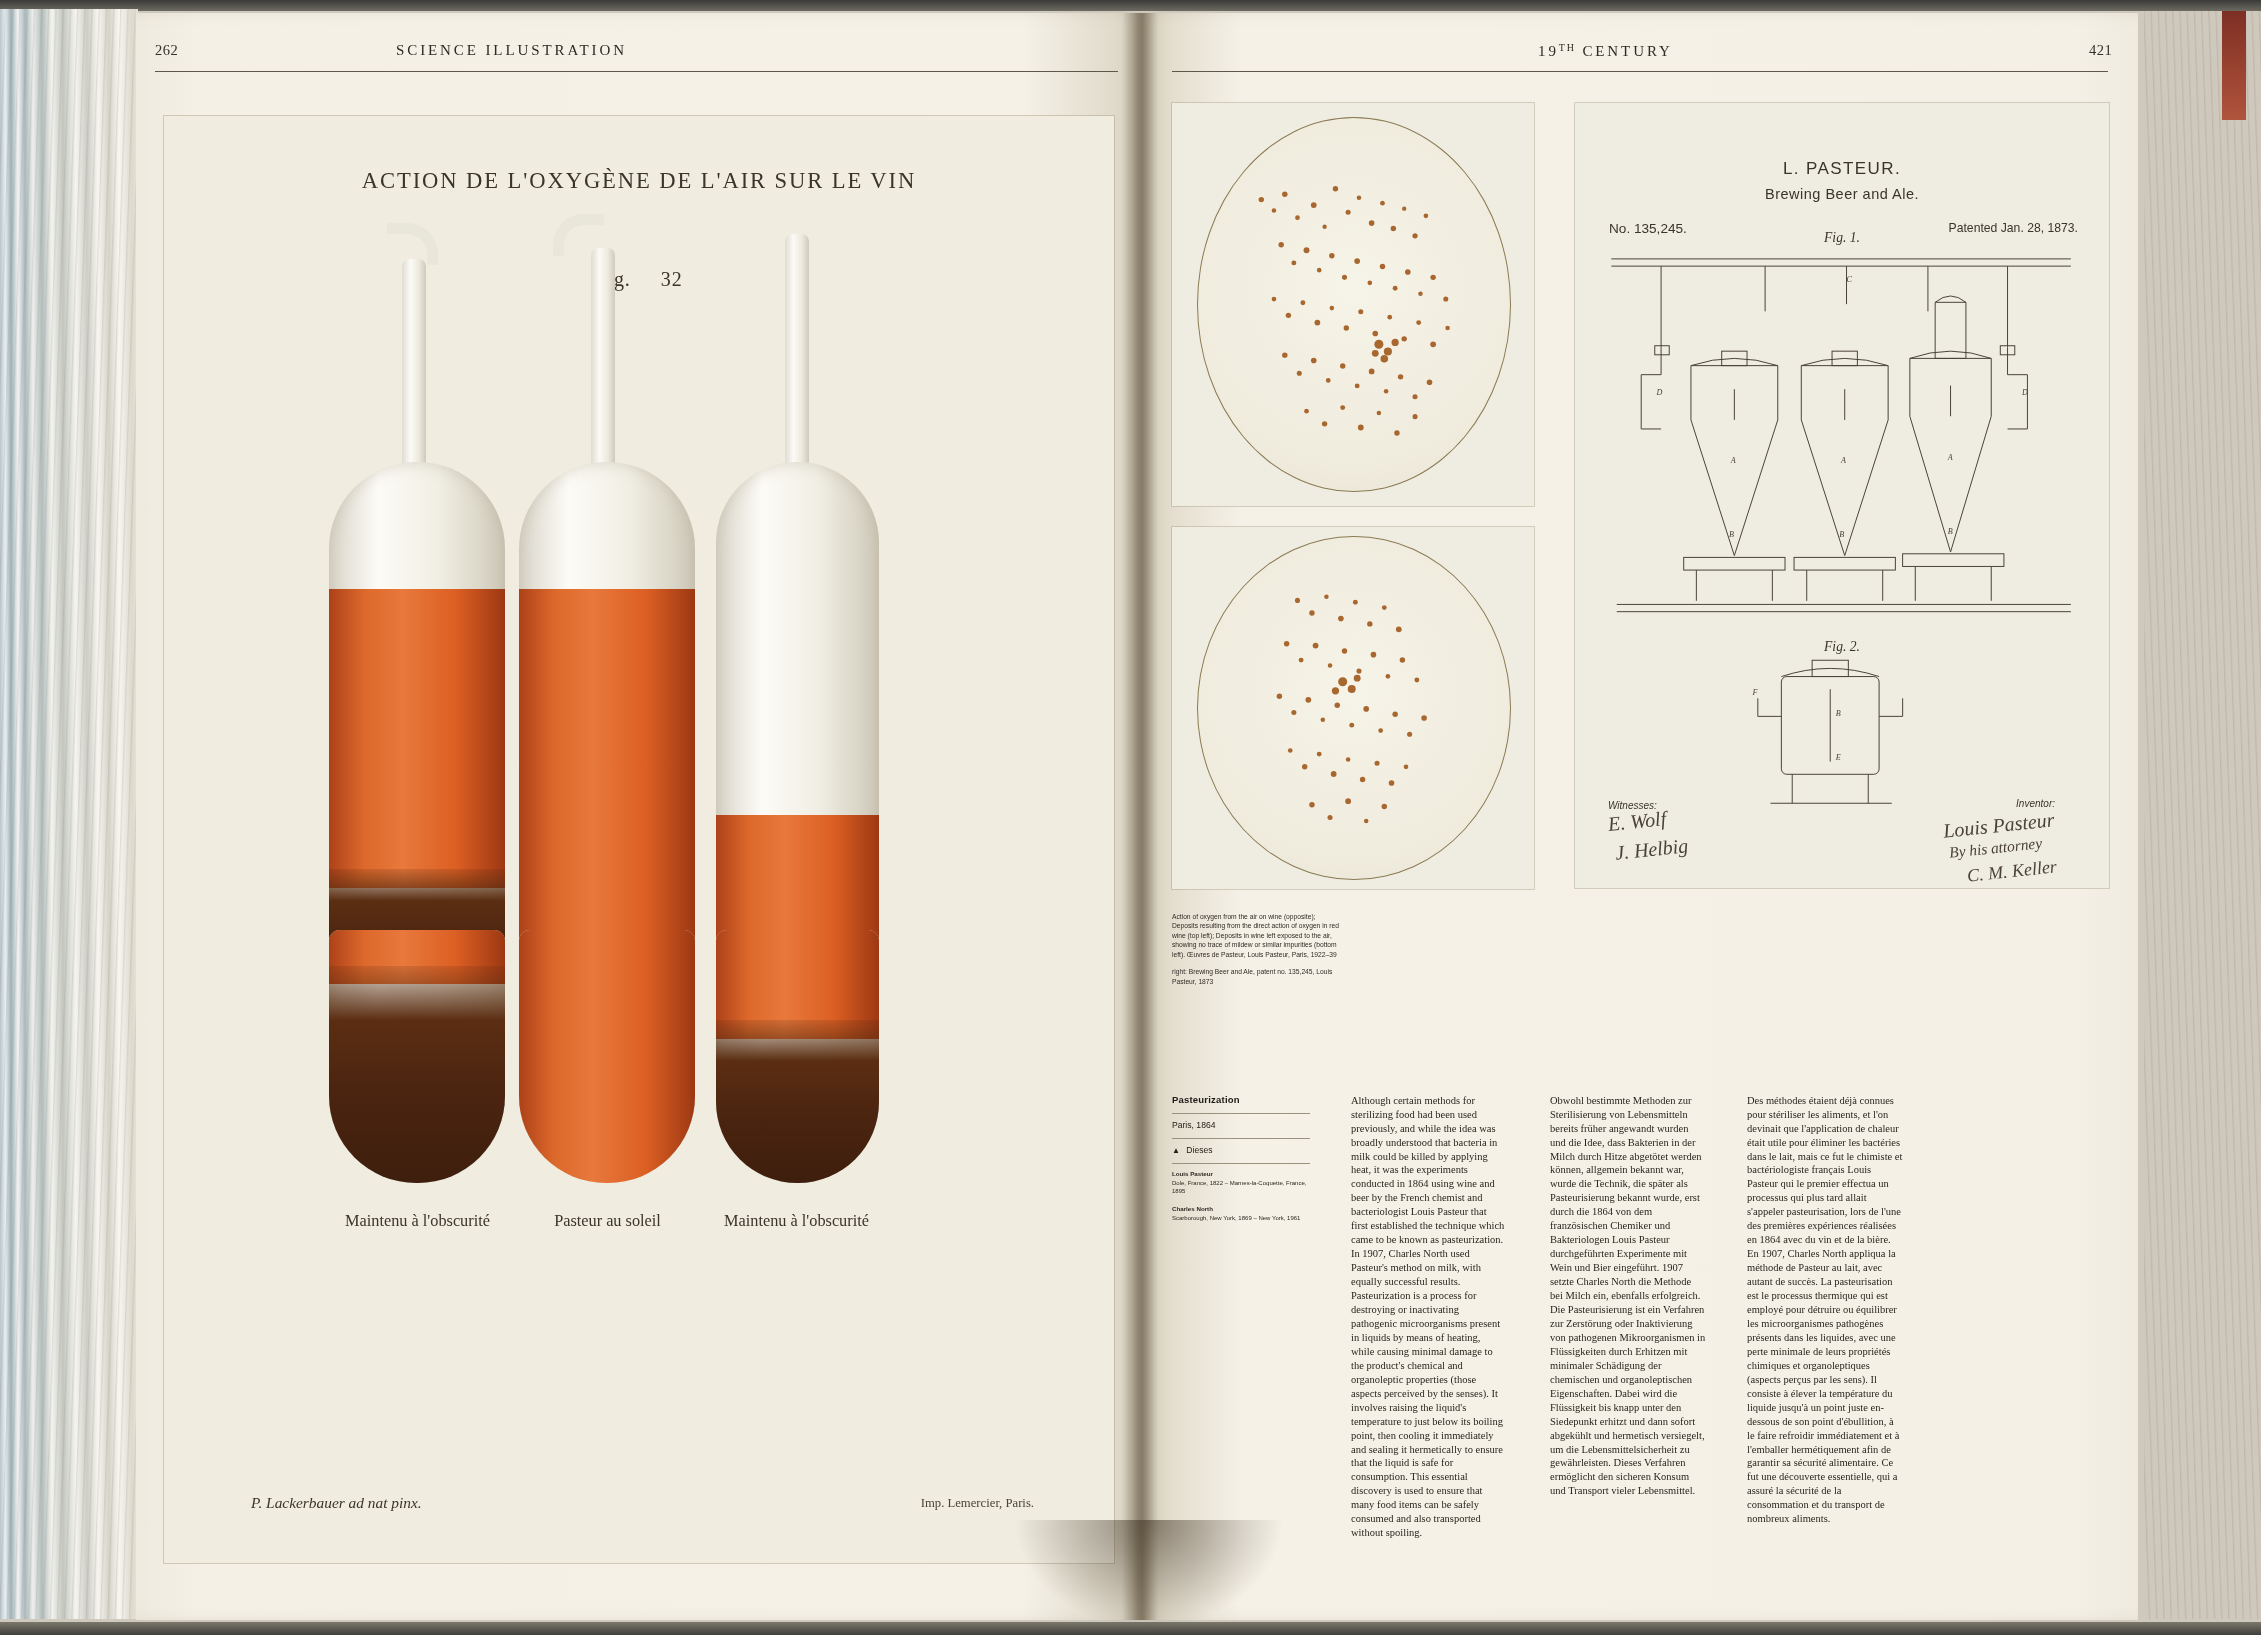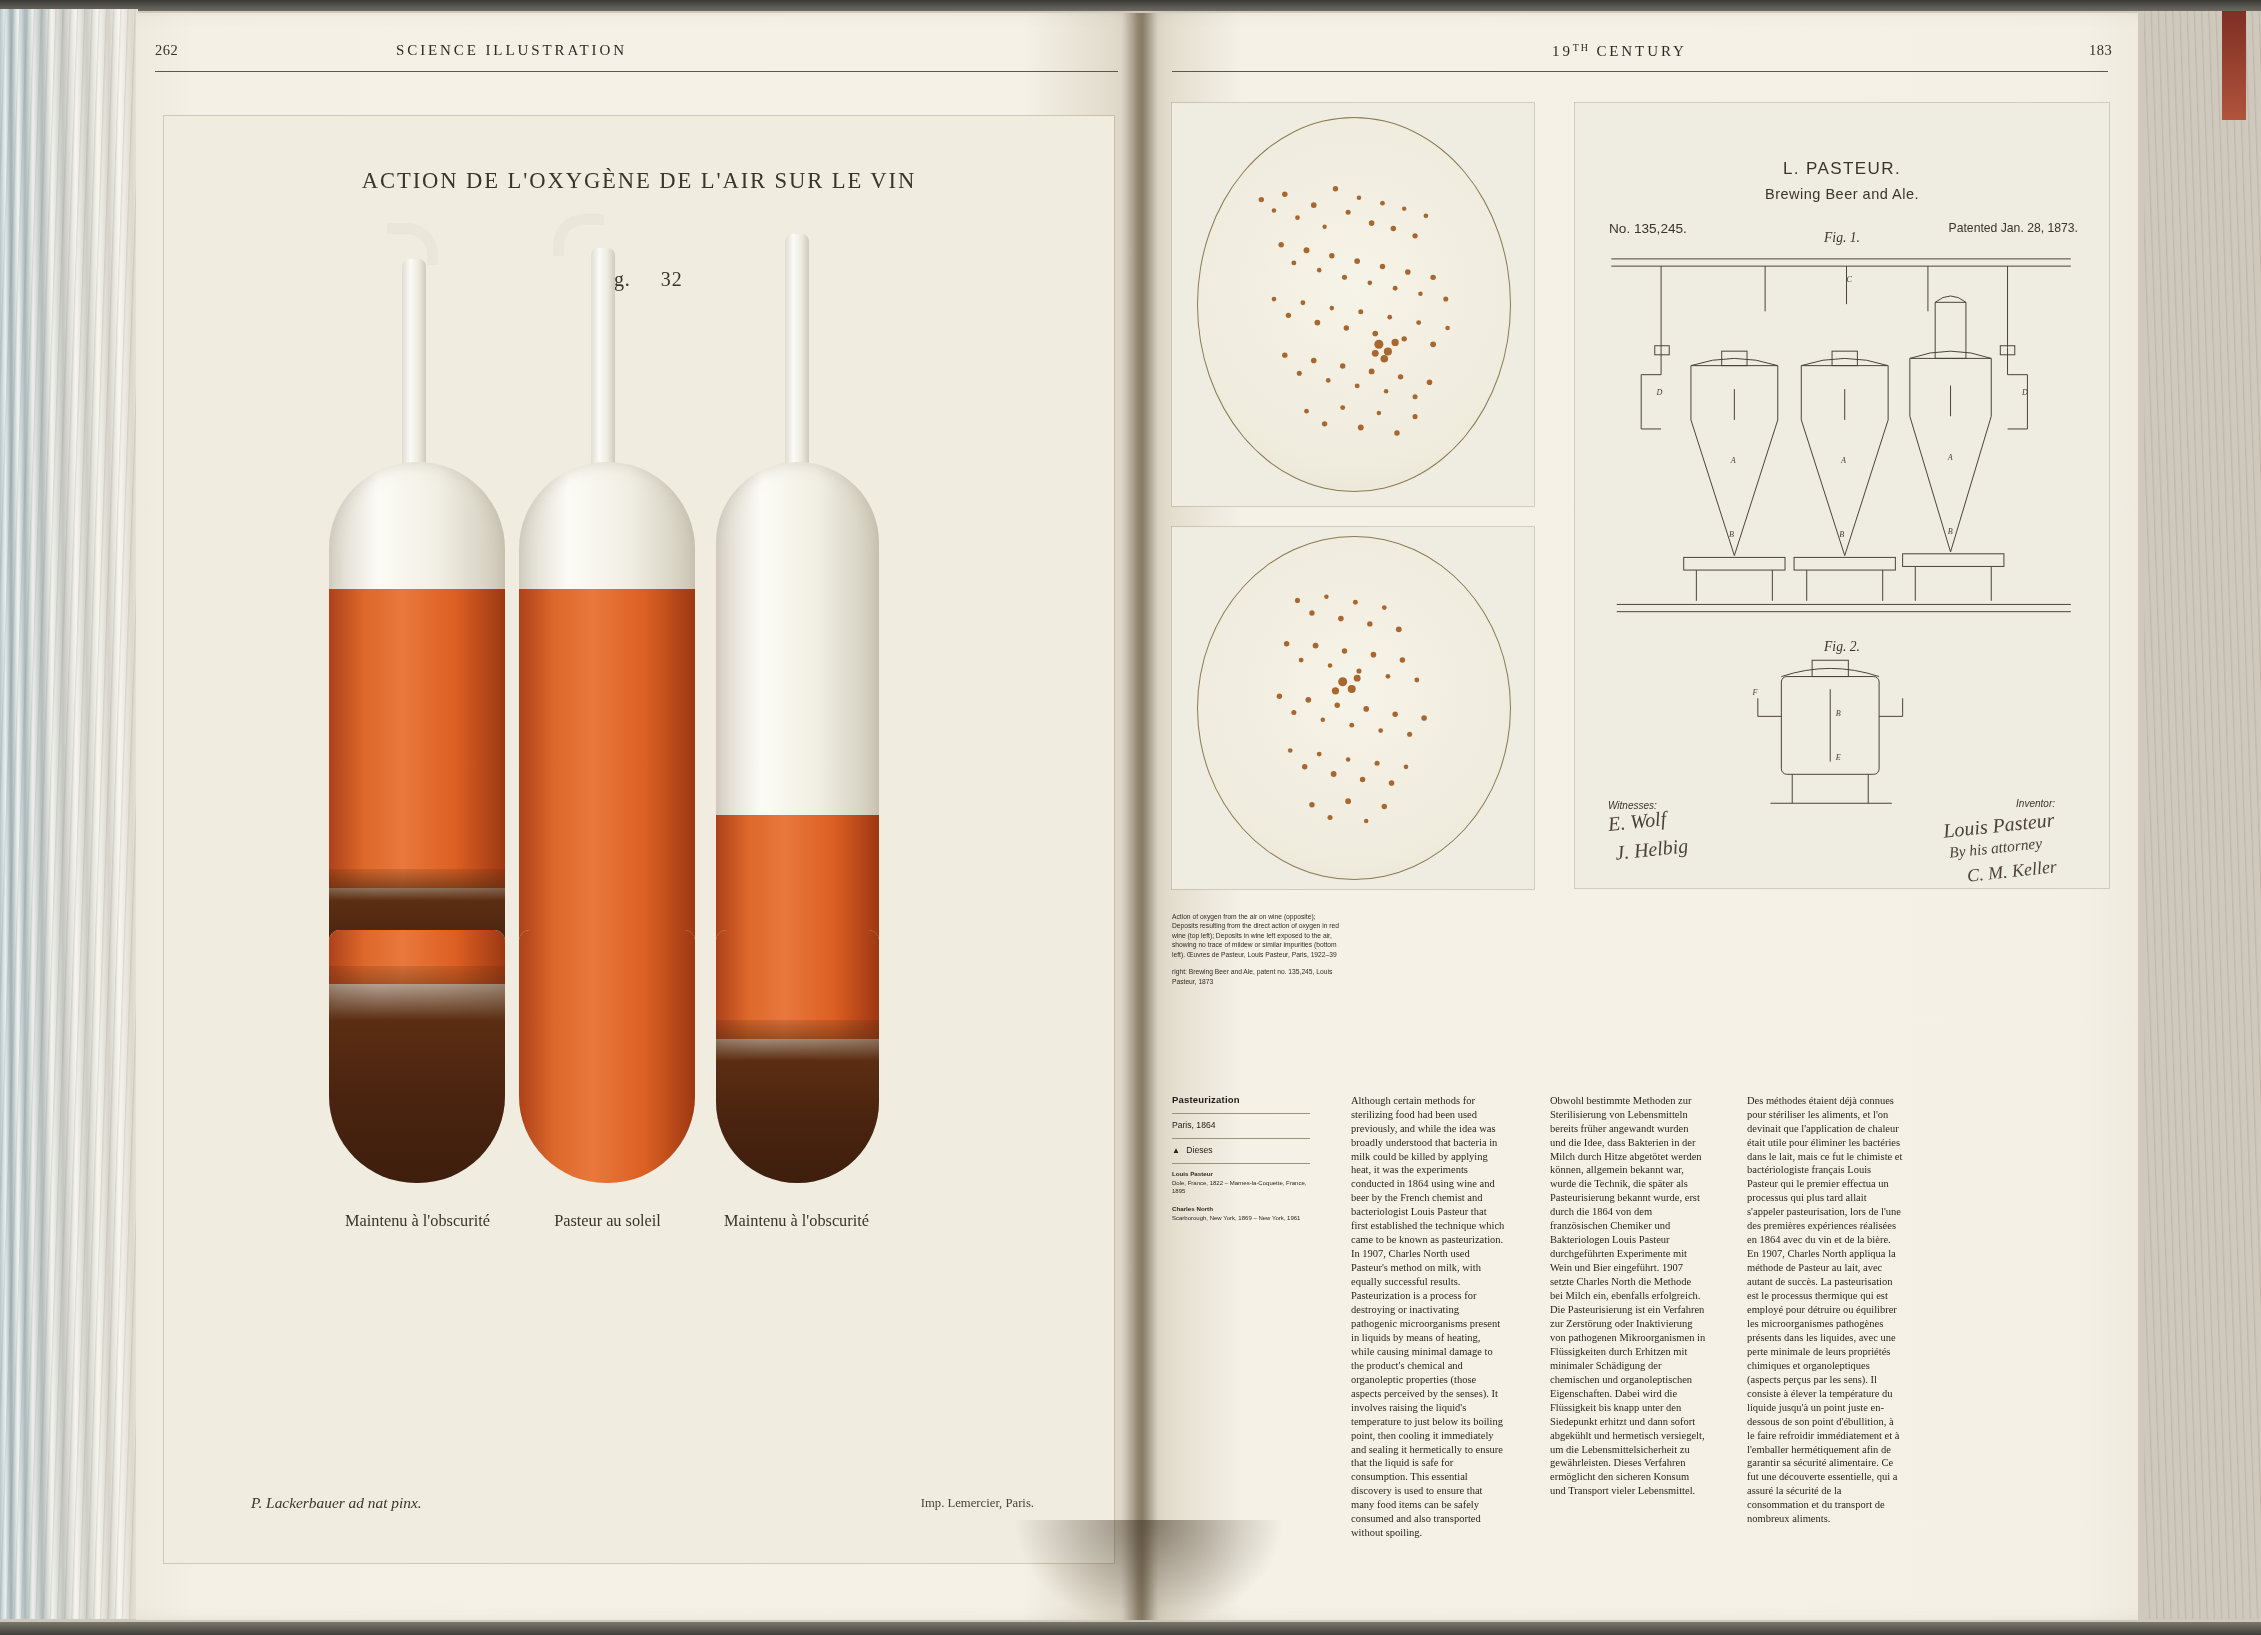--- a/index.html
+++ b/index.html
@@ -358,22 +358,22 @@
         </div>
         <div class="tube-caption" style="left:488px; top:1095px;">Maintenu à l'obscurité</div>
       </div>
 
       <div class="plate-credit-left">P. Lackerbauer ad nat pinx.</div>
       <div class="plate-credit-right">Imp. Lemercier, Paris.</div>
     </div>
   </div>
 
   <div class="page page-right">
-    <div class="rh" style="left:409px;top:29px;text-align:right;"><span>19</span><span class="sup">TH</span> <span>CENTURY</span></div>
-    <div class="folio" style="left:946px;top:29px;">183</div>
+    <div class="rh" style="left:395px;top:29px;text-align:right;"><span>19</span><span class="sup">TH</span> <span>CENTURY</span></div>
+    <div class="folio" style="left:946px;top:29px;">421</div>
     <div class="rule" style="left:29px;top:58px;width:936px;"></div>
 
     <div class="petri" style="left:29px;top:90px;width:362px;height:403px;">
       <div class="disc" style="left:25px;top:14.5px;width:312px;height:373px;">
         <svg width="312" height="373" viewBox="0 0 345 412">
           <g fill="#a8672e">
             <circle cx="70" cy="90" r="3"></circle>
               <circle cx="84" cy="102" r="2.5"></circle>
               <circle cx="96" cy="84" r="3"></circle>
             <circle cx="110" cy="110" r="2.6"></circle>

